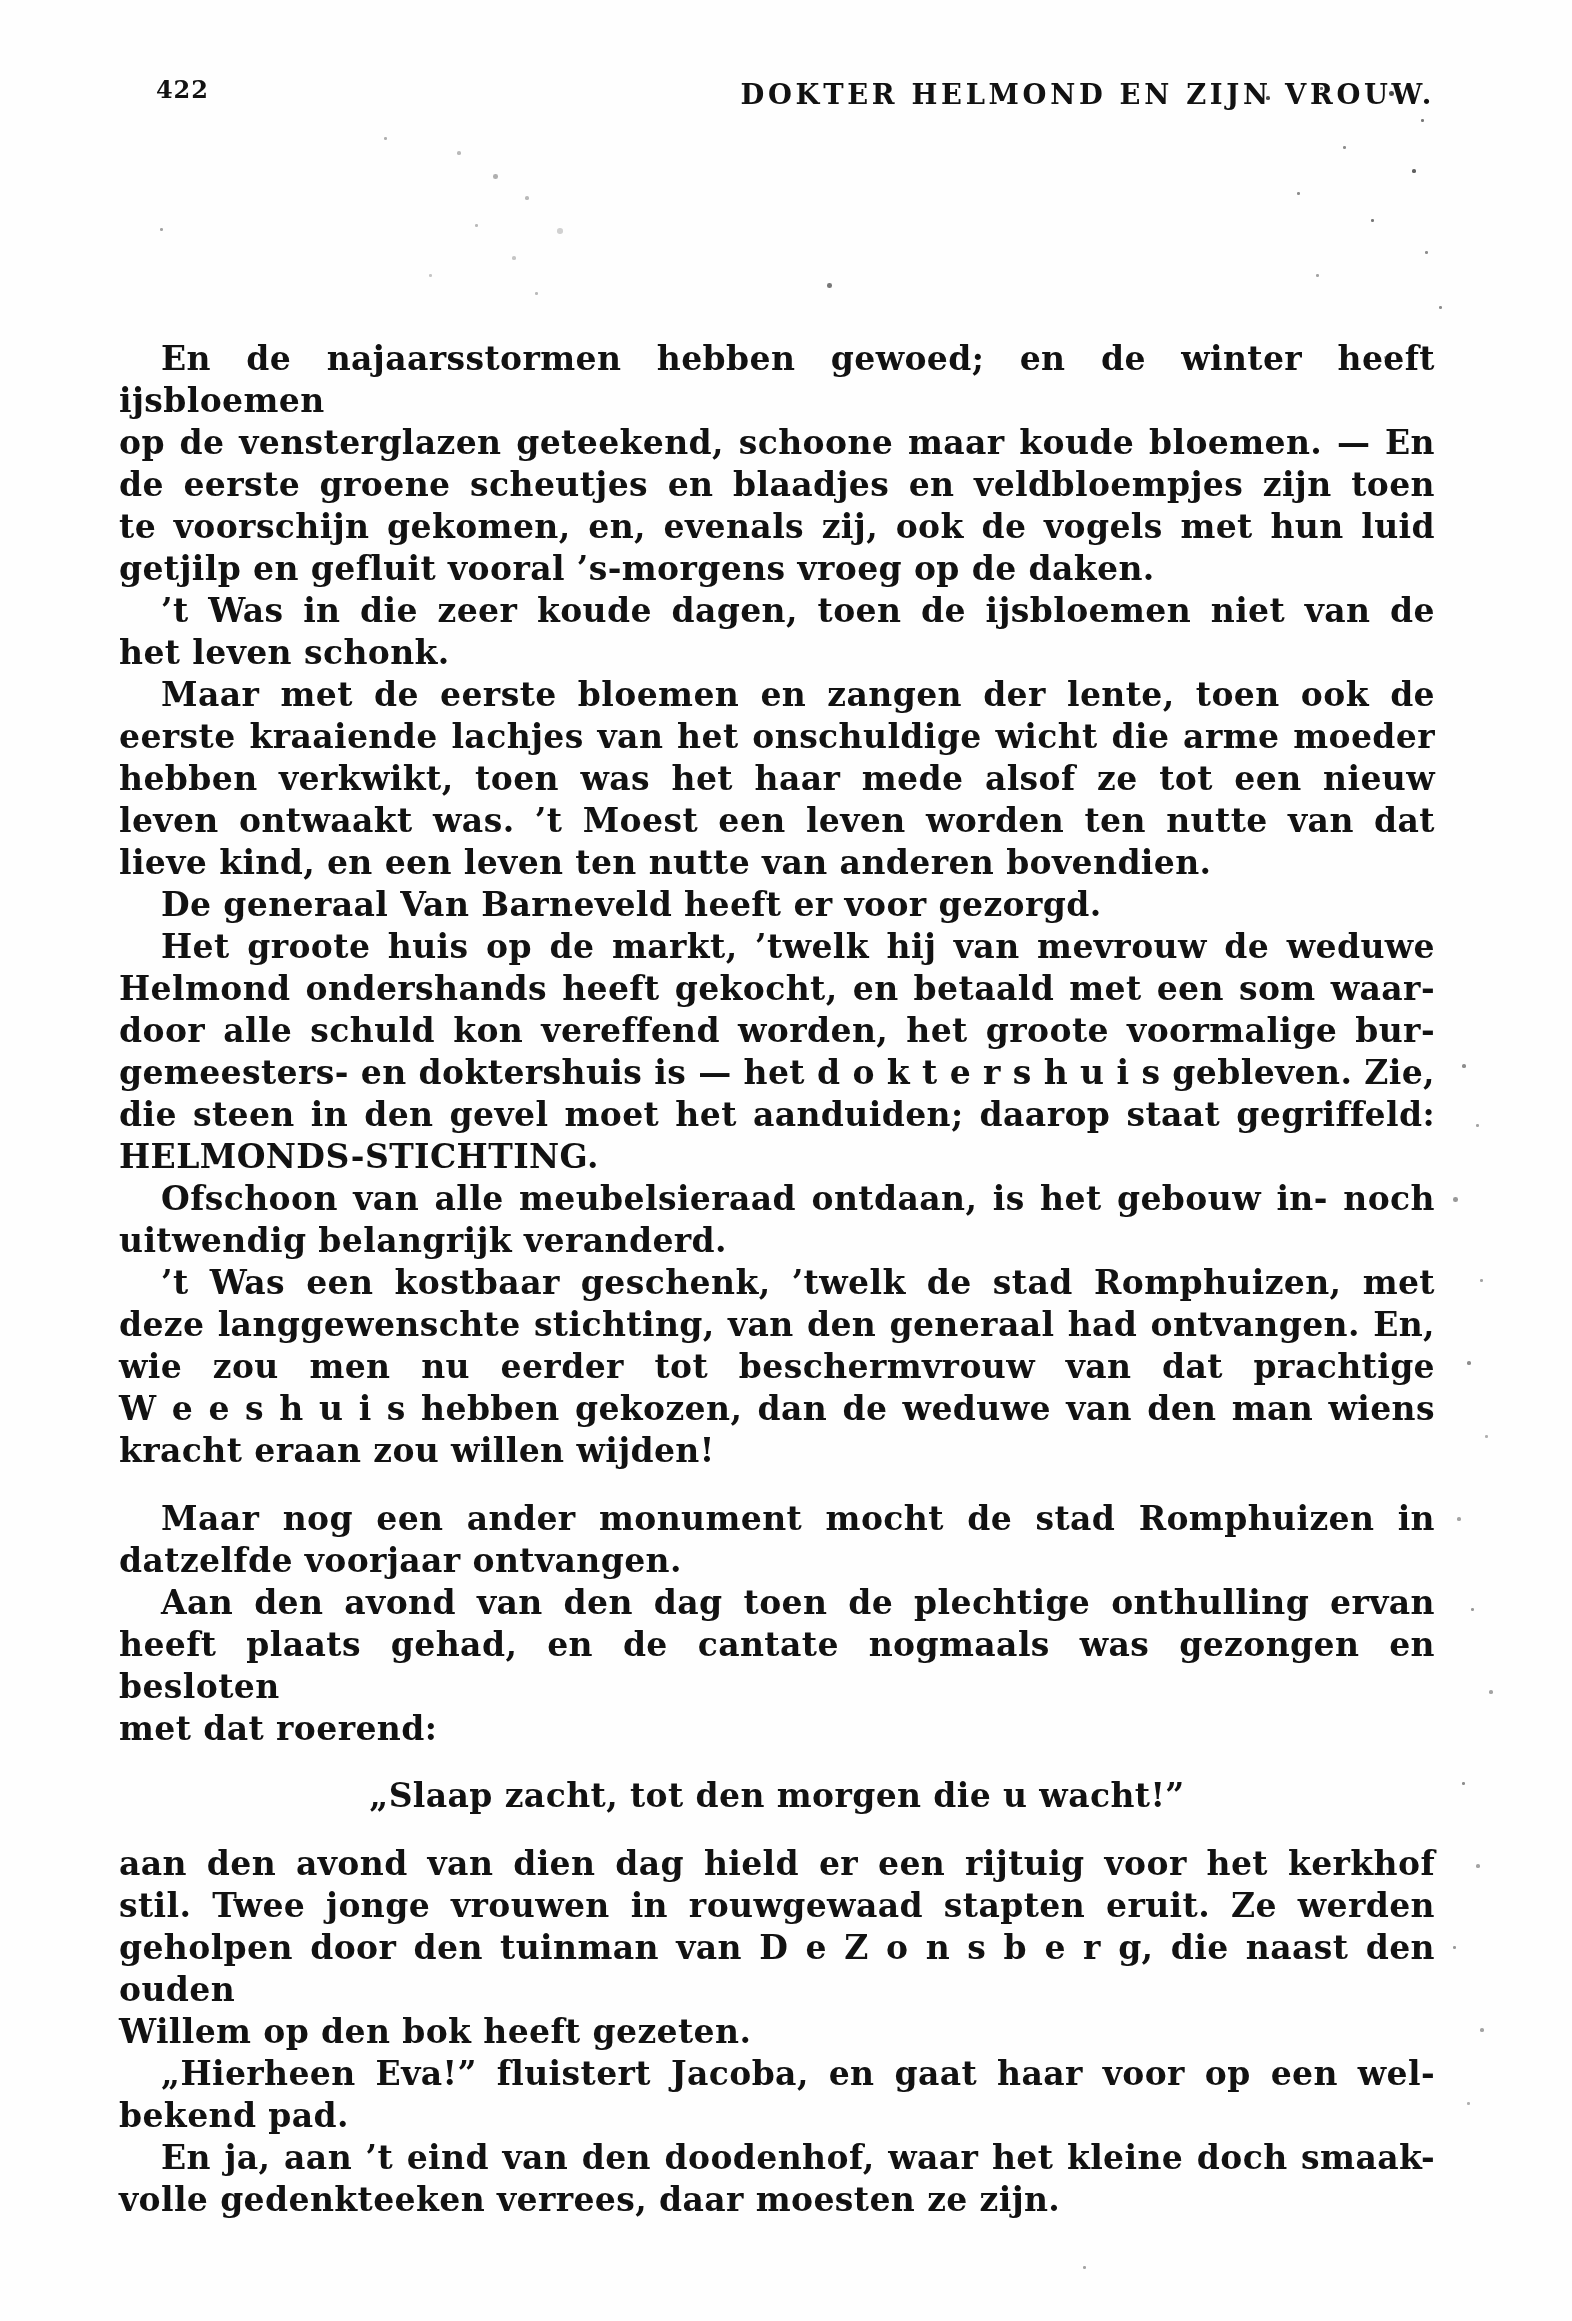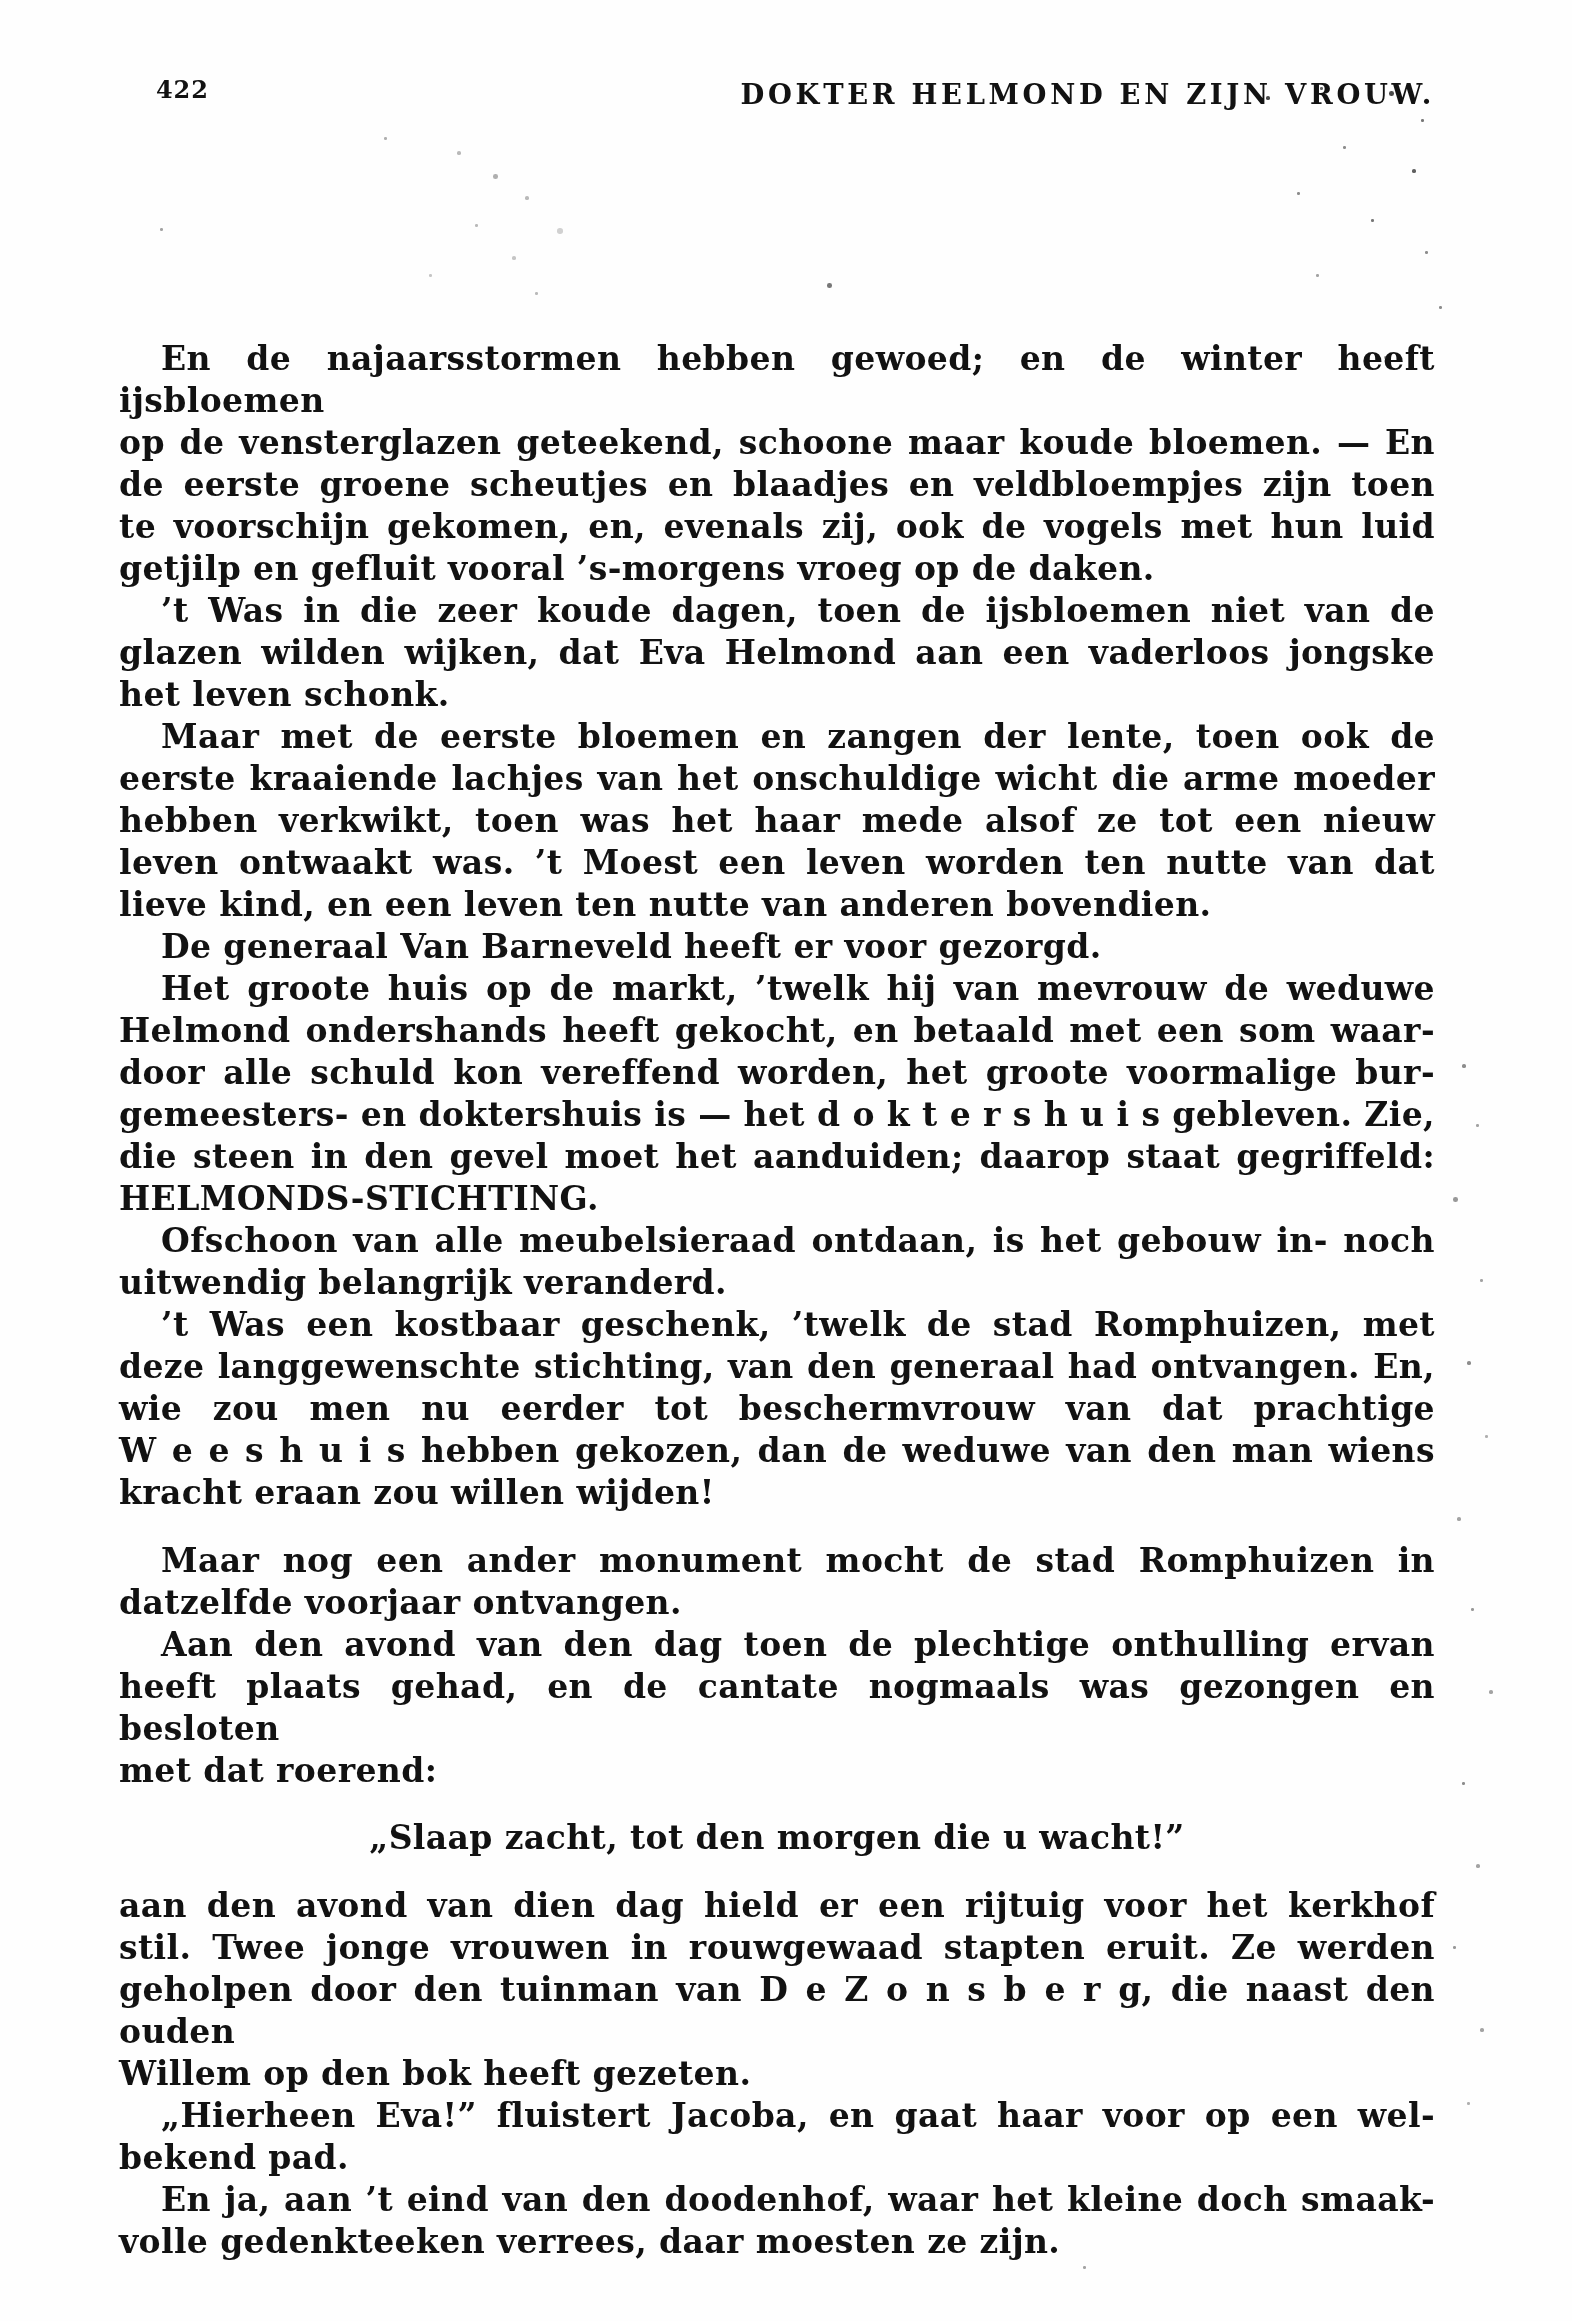--- a/index.html
+++ b/index.html
@@ -79,21 +79,20 @@
     <div class="head-title">DOKTER HELMOND EN ZIJN VROUW.</div>
   </div>
 
   <div class="textblock">
       <div class="line indent just">En de najaarsstormen hebben gewoed; en de winter heeft ijsbloemen</div>
       <div class="line just">op de vensterglazen geteekend, schoone maar koude bloemen. — En</div>
       <div class="line just">de eerste groene scheutjes en blaadjes en veldbloempjes zijn toen</div>
       <div class="line just">te voorschijn gekomen, en, evenals zij, ook de vogels met hun luid</div>
       <div class="line">getjilp en gefluit vooral ’s-morgens vroeg op de daken.</div>
       <div class="line indent just">’t Was in die zeer koude dagen, toen de ijsbloemen niet van de</div>
-      <div class="line just">glazen wilden wijken, dat Eva Helmond aan een vaderloos jongske</div>
       <div class="line">het leven schonk.</div>
       <div class="line indent just">Maar met de eerste bloemen en zangen der lente, toen ook de</div>
       <div class="line just">eerste kraaiende lachjes van het onschuldige wicht die arme moeder</div>
       <div class="line just">hebben verkwikt, toen was het haar mede alsof ze tot een nieuw</div>
       <div class="line just">leven ontwaakt was. ’t Moest een leven worden ten nutte van dat</div>
       <div class="line">lieve kind, en een leven ten nutte van anderen bovendien.</div>
       <div class="line indent">De generaal Van Barneveld heeft er voor gezorgd.</div>
       <div class="line indent just">Het groote huis op de markt, ’twelk hij van mevrouw de weduwe</div>
       <div class="line just">Helmond ondershands heeft gekocht, en betaald met een som waar-</div>
       <div class="line just">door alle schuld kon vereffend worden, het groote voormalige bur-</div>

